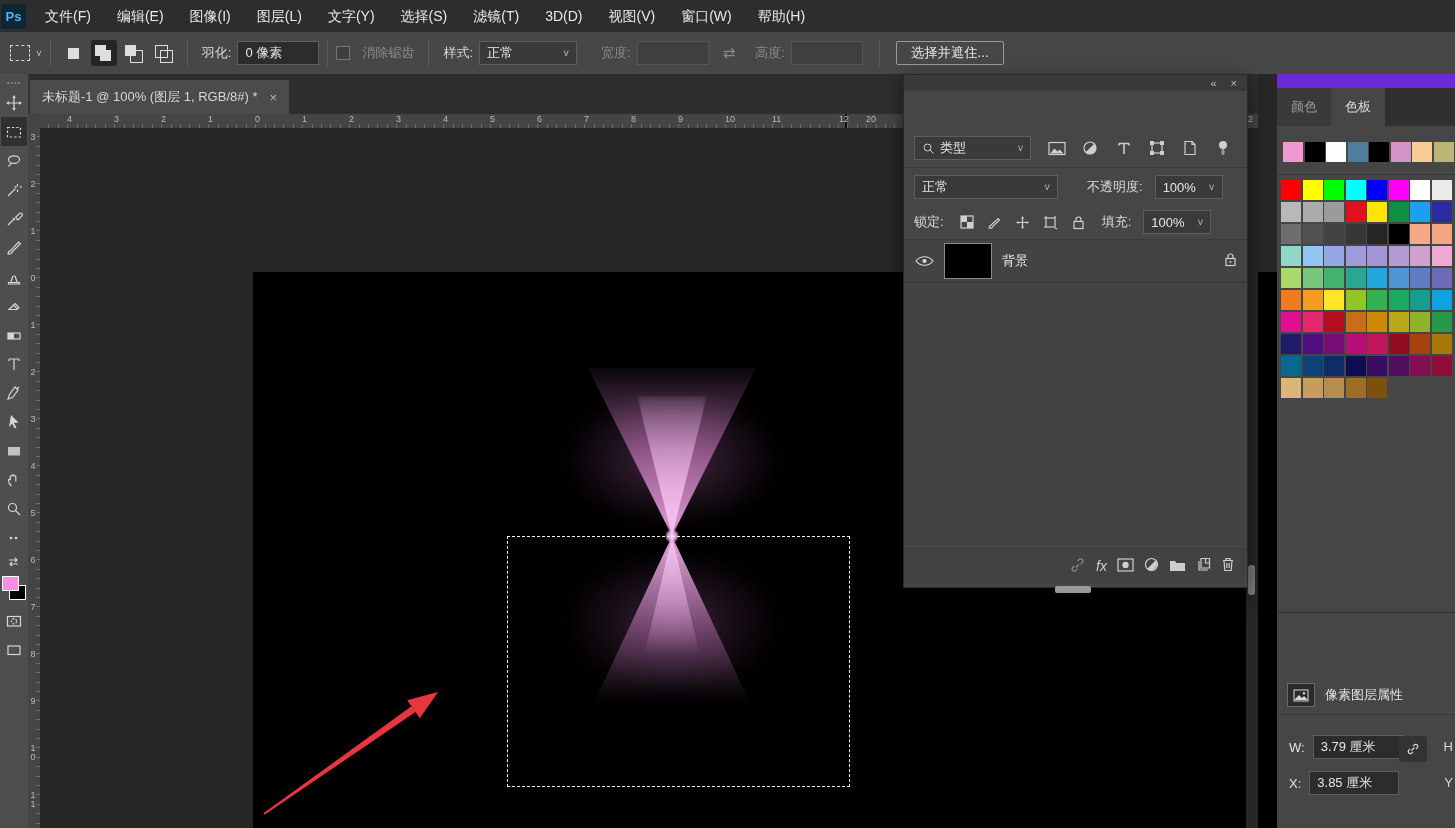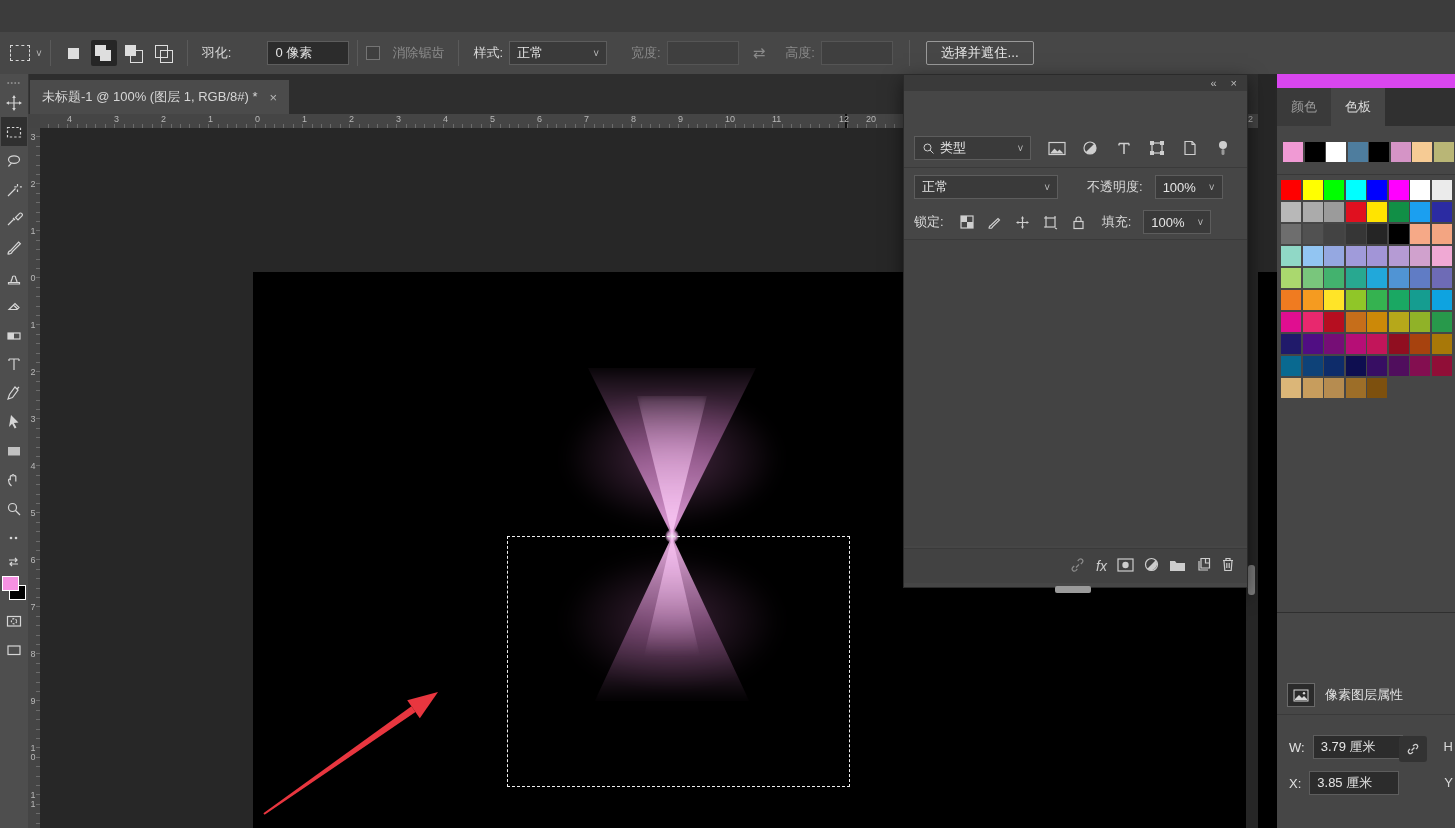--- a/index.html
+++ b/index.html
@@ -128,21 +128,21 @@
   .layer-label{font-size:13px;color:#e8e8e8;}
   .row-lock{margin-left:auto;}
   .lp-bottom{position:absolute;left:0;right:0;bottom:4px;height:34px;border-top:1px solid #3a3a3a;
              display:flex;align-items:center;justify-content:flex-end;gap:10px;padding:0 12px;background:#424242;}
   .bicon svg{stroke:#cdcdcd;fill:none;stroke-width:1.2;}
   .bicon svg .f{fill:#cdcdcd;stroke:none;}
   .bicon.dim svg{stroke:#8b8b8b;}
   .fx-txt{font-style:italic;color:#cdcdcd;font-size:14px;}
   .panel-grip{left:1055px;top:586px;width:36px;height:7px;background:#9a9a9a;border-radius:2px;}
   
-  .rightdock{left:1258px;top:74px;width:198px;height:754px;background:#d946ef;}
+  .rightdock{left:1258px;top:74px;width:198px;height:754px;background:#6d28d9;}
   .dockgap{position:absolute;left:0;top:0;width:19px;height:754px;background:#272727;}
   .dockgap .blackpart{position:absolute;left:0;top:198px;width:19px;height:556px;background:#000;}
   .swatches{position:absolute;left:19px;top:14px;width:178px;height:524px;background:#464646;}
   .sw-tabs{position:absolute;left:0;top:0;right:0;height:38px;background:#303030;display:flex;}
   .sw-tab{padding:0 14px;display:flex;align-items:center;font-size:13px;}
   .sw-tab.inactive{background:#3a3a3a;color:#9b9b9b;}
   .sw-tab.active{background:#464646;color:#dcdcdc;}
   .sw-recent{position:absolute;left:6px;top:54px;display:flex;gap:1.5px;}
   .sw-divider{position:absolute;left:0;top:86px;right:0;height:1px;background:#383838;}
   .sw-grid{position:absolute;left:4px;top:92px;}
@@ -166,20 +166,36 @@
   .link-btn{position:absolute;right:28px;top:96px;width:28px;height:26px;background:#333;border-radius:3px;
             display:flex;align-items:center;justify-content:center;}
   .link-btn svg{stroke:#cfcfcf;fill:none;stroke-width:1.3;}
   .edge-label{position:absolute;right:2px;color:#d9d9d9;}
 </style>
 </head>
 <body>
 
 <div class="app">
 
+  <div class="abs menubar">
+    <div class="pslogo">Ps</div>
+    <div id="menu-items" style="display:flex;">
+        <span class="menu-item">文件(F)</span>
+        <span class="menu-item">编辑(E)</span>
+        <span class="menu-item">图像(I)</span>
+        <span class="menu-item">图层(L)</span>
+        <span class="menu-item">文字(Y)</span>
+        <span class="menu-item">选择(S)</span>
+        <span class="menu-item">滤镜(T)</span>
+        <span class="menu-item">3D(D)</span>
+        <span class="menu-item">视图(V)</span>
+        <span class="menu-item">窗口(W)</span>
+        <span class="menu-item">帮助(H)</span>
+      </div>
+  </div>
 
   <div class="abs optionsbar">
     <div class="tool-preset">
       <span class="dashed-sq"></span>
       <span class="chev">˅</span>
     </div>
     <div class="sep"></div>
     <div class="mode-btn">
         <span class="sq-f"></span>
       </div>
@@ -196,21 +212,21 @@
         </span>
     </div>
     <div class="mode-btn">
       <span class="ov">
           <span class="sq-o" style="left:0;top:0;"></span>
           <span class="sq-o" style="left:5px;top:5px;"></span>
         </span>
     </div>
     <div class="sep"></div>
     <span class="field-label">羽化:</span>
-    <div class="input-box" style="width:66px;margin-left:30px;">0 像素</div>
+    <div class="input-box" style="width:66px;">0 像素</div>
     <div class="sep"></div>
     <span class="checkbox"></span>
     <span class="field-label dim">消除锯齿</span>
     <div class="sep"></div>
     <span class="field-label">样式:</span>
     <div class="select-box" style="width:82px;">
       <span>正常</span>
         <span class="chev">˅</span>
     </div>
     <span class="field-label dim" style="margin-left:24px;">宽度:</span>
@@ -649,20 +665,35 @@
             <path d="M4 6.5V4.5a2.5 2.5 0 015 0v2"></path>
           </svg>
         </div>
       <span class="field-label">填充:</span>
       <div class="select-box small-sel">
         <span>100%</span>
           <span class="chev">˅</span>
       </div>
     </div>
     <div class="lp-list">
+      <div class="layer-row">
+        <span class="eye">
+            <svg width="19" height="12">
+              <path d="M1 6s3.2-4.3 8.5-4.3S18 6 18 6s-3.2 4.3-8.5 4.3S1 6 1 6z"></path>
+              <circle class="f" cx="9.5" cy="6" r="2.1"></circle>
+            </svg>
+          </span>
+        <span class="thumb thumb-black"></span>
+        <span class="layer-label">背景</span>
+        <span class="row-lock"><svg width="13" height="15" style="stroke:#d0d0d0;fill:none;stroke-width:1.2;">
+              <rect x="2" y="6.5" width="9" height="7"></rect>
+              <path d="M4 6.5V4.5a2.5 2.5 0 015 0v2"></path>
+              <circle cx="6.5" cy="10" r="1" fill="#d0d0d0" stroke="none"></circle>
+            </svg></span>
+      </div>
     </div>
     <div class="lp-bottom">
       <span class="bicon dim"><svg width="17" height="14">
             <path d="M7 9.5l3-3M5.2 8l-1.5 1.5a2.2 2.2 0 003.1 3.1L8.3 11M11.8 6l1.5-1.5a2.2 2.2 0 00-3.1-3.1L8.7 3"></path>
           </svg></span>
       <span class="fx-txt">fx</span>
       <span class="bicon"><svg width="17" height="14">
             <rect x="1" y="1" width="15" height="12"></rect>
             <circle class="f" cx="8.5" cy="7" r="3.2"></circle>
           </svg></span>

